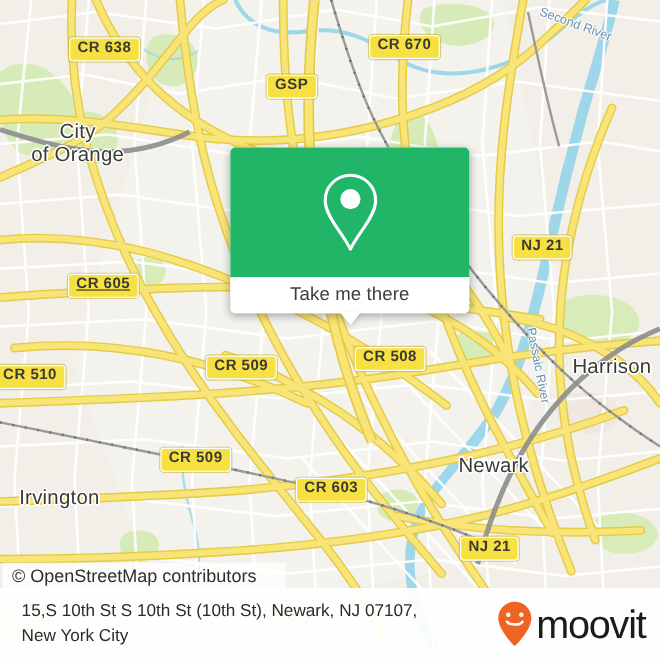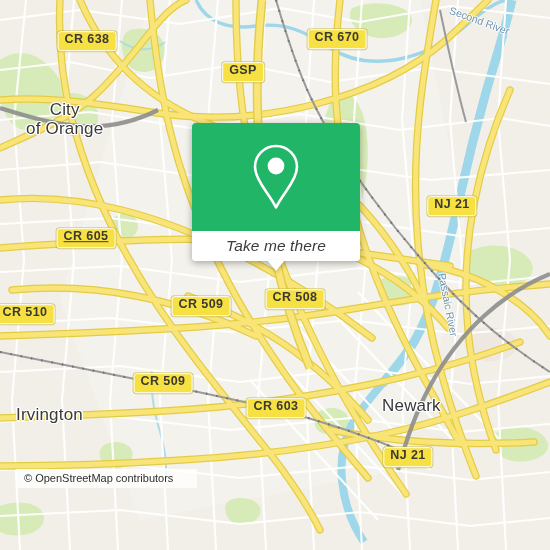--- a/index.html
+++ b/index.html
@@ -68,25 +68,24 @@
     white-space: nowrap;
     box-shadow: 0 0 0 1px rgba(190,175,40,.55);
     transform: translate(-50%, -50%);
   }
 
   
   #popup {
     position: absolute;
     left: 192px;
     top: 123px;
-    width: 168px;
+    width: 199px;
     border-radius: 4px;
     box-shadow: 0 2px 7px rgba(0,0,0,.33);
     background: #ffffff;
-    font-style: italic;
   }
   #popup-top {
     height: 108px;
     background: #21b567;
     border-radius: 4px 4px 0 0;
     display: flex;
     align-items: center;
     justify-content: center;
   }
   #popup-bottom {
@@ -110,25 +109,25 @@
     width: 0; height: 0;
     border-left: 9px solid transparent;
     border-right: 9px solid transparent;
     border-top: 11px solid #ffffff;
     filter: drop-shadow(0 2px 2px rgba(0,0,0,.18));
   }
 
   
   #attribution {
     position: absolute;
-    left: 16px;
+    left: 2px;
     top: 469px;
     background: rgba(255,255,255,.78);
     padding: 3px 24px 4px 8px;
-    font-size: 11px;
+    font-size: 15px;
     color: #2e2e2e;
     white-space: nowrap;
   }
 
   
   #footer {
     position: absolute;
     left: 0;
     top: 490px;
     width: 550px;
@@ -309,32 +308,33 @@
           <path d="M398,470 C406,440 416,412 430,386 C444,360 462,336 484,316 C506,296 530,282 550,274"></path>
           <path d="M0,108 C26,116 52,124 80,126 C108,128 134,122 158,110"></path>
         </g>
 
       </g>
     </svg>
 
     <div class="map-label city-label" style="left:16px;  top:405px;">Irvington</div>
     <div class="map-label city-label" style="left:26px;  top:100px;">City
 of Orange</div>
-    <div class="map-label city-label" style="left:382px; top:396px;">Newark</div>
+    <div class="map-label city-label" style="left:382px; top:378px;">Newark</div>
+    <div class="map-label city-label" style="left:477px; top:296px;">Harrison</div>
 
     <div class="water-label" style="left:452px; top:4px; transform:rotate(20deg); transform-origin:0 0;">Second River</div>
     <div class="water-label" style="left:448px; top:272px; transform:rotate(79deg); transform-origin:0 0;">Passaic River</div>
 
     <div class="shield" style="left:87px;  top:41px;">CR 638</div>
     <div class="shield" style="left:243px; top:44px;margin-top:28px;">GSP</div>
     <div class="shield" style="left:337px; top:39px;">CR 670</div>
     <div class="shield" style="left:452px; top:206px;">NJ 21</div>
     <div class="shield" style="left:86px;  top:238px;text-decoration:underline;">CR 605</div>
     <div class="shield" style="left:201px; top:306px;">CR 509</div>
-    <div class="shield" style="left:295px; top:299px;">CR 508</div>
+    <div class="shield" style="left:325px; top:299px;">CR 508</div>
     <div class="shield" style="left:25px;  top:314px;">CR 510</div>
     <div class="shield" style="left:163px; top:383px;">CR 509</div>
     <div class="shield" style="left:276px; top:408px;">CR 603</div>
     <div class="shield" style="left:408px; top:457px;">NJ 21</div>
   </div>
 
   <div id="popup">
     <div id="popup-top" style="background: rgb(33, 181, 103);">
       <svg width="58" height="72" viewBox="0 0 58 72">
         <path d="M29,5 C17.5,5 8,14.3 8,25.8 C8,34 13,42 19,50.5 C23.5,57 27.2,62.8 29,66.5
@@ -343,14 +343,30 @@
       </svg>
     </div>
     <div id="popup-bottom">
       <span>Take me there</span>
     </div>
     <div id="popup-tail"></div>
   </div>
 
   <div id="attribution">© OpenStreetMap contributors</div>
 
+  <div id="footer">
+    <div id="footer-address">
+      <div>15,S 10th St S 10th St (10th St), Newark, NJ 07107,</div>
+      <div>New York City</div>
+    </div>
+    <div id="brand">
+      <svg width="30" height="40" viewBox="0 0 30 40">
+        <path d="M15,1.5 C7.3,1.5 1.2,7.6 1.2,15.2 C1.2,24.5 13,36.5 14.3,37.9 C14.7,38.3 15.3,38.3 15.7,37.9
+                 C17,36.5 28.8,24.5 28.8,15.2 C28.8,7.6 22.7,1.5 15,1.5 Z" fill="#f06423"></path>
+        <circle cx="9.6" cy="12.3" r="1.85" fill="#ffffff"></circle>
+        <circle cx="20.4" cy="12.3" r="1.85" fill="#ffffff"></circle>
+        <path d="M8.6,18.1 C10.6,21.2 19.4,21.2 21.4,18.1" fill="none" stroke="#ffffff" stroke-width="2.1" stroke-linecap="round"></path>
+      </svg>
+      <span id="brand-text">moovit</span>
+    </div>
+  </div>
 
 </div>
 
 </body></html>

